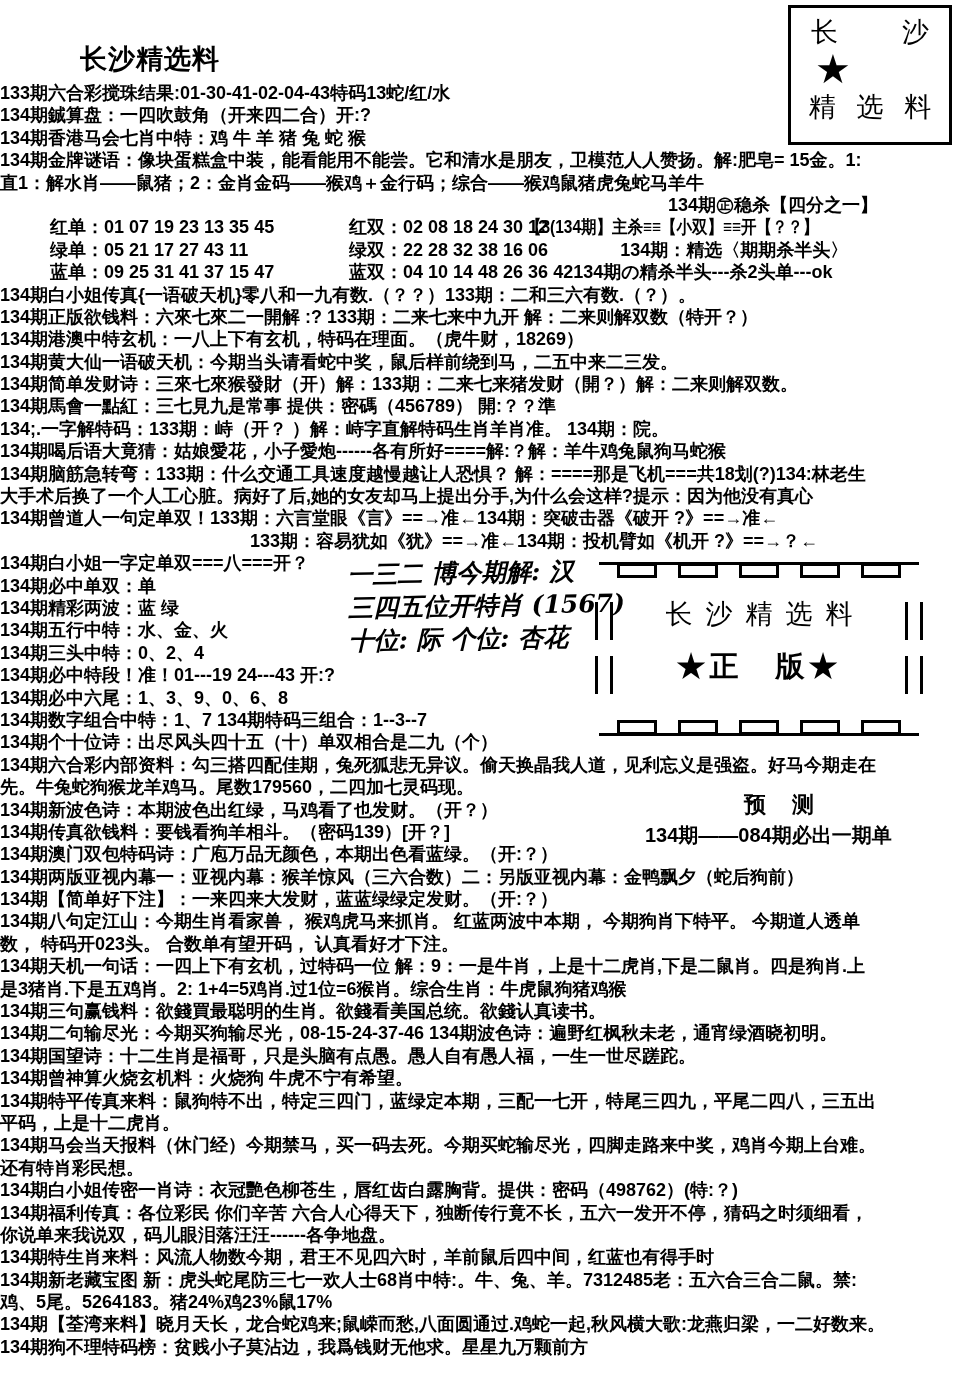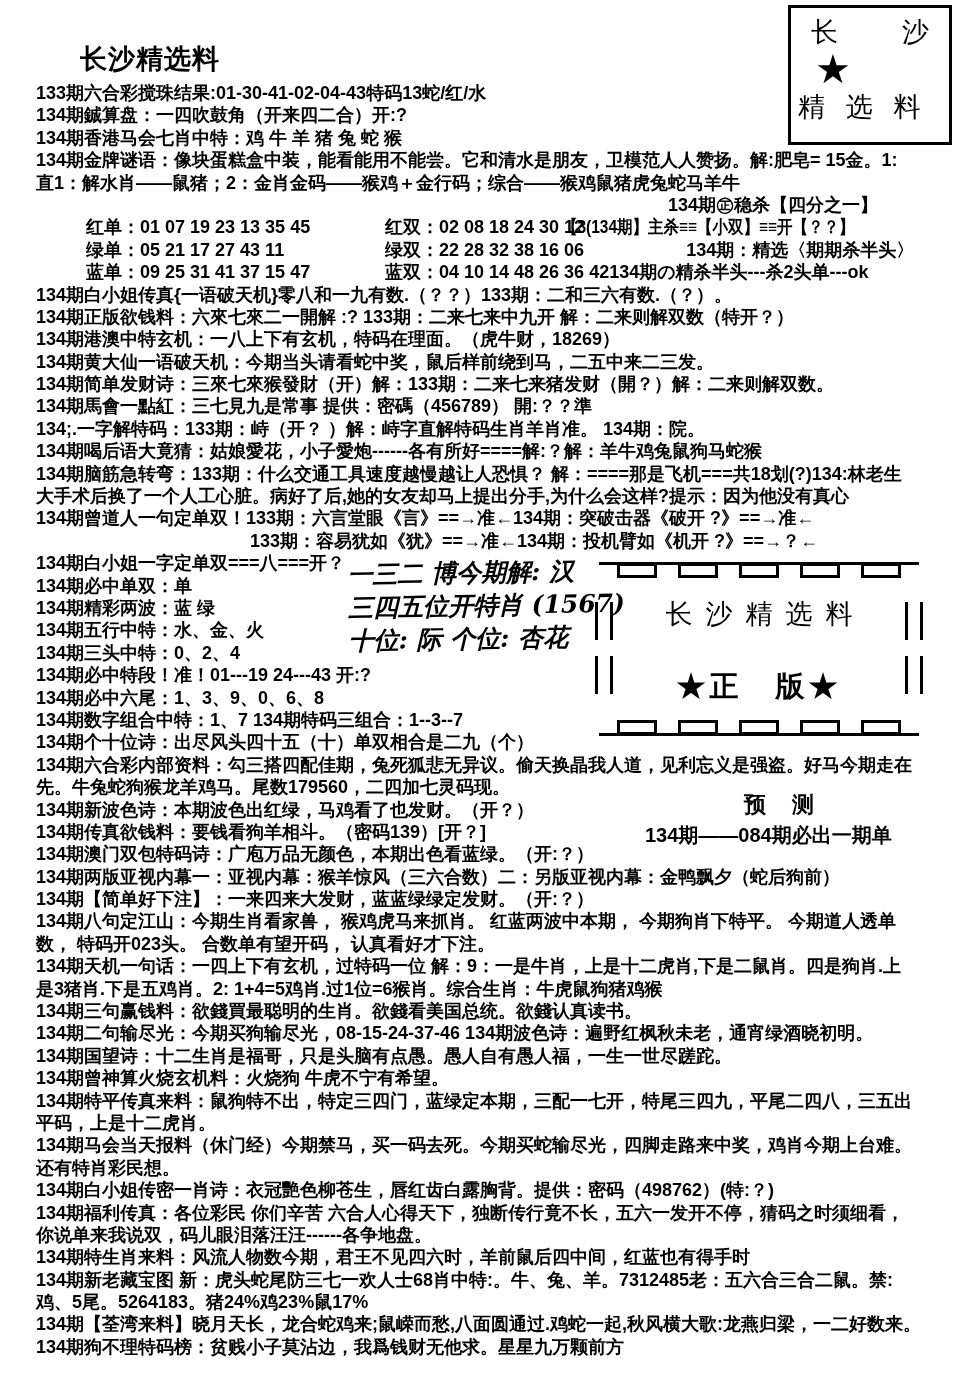--- a/index.html
+++ b/index.html
@@ -7,40 +7,40 @@
     width:964px;height:1388px;background:#ffffff;color:#000;
     font-family:"Liberation Sans",sans-serif;font-weight:bold;
     position:relative;overflow:hidden;
   }
   .title{
     margin:0;padding:44px 0 8px 80px;font-size:27px;line-height:30px;
     letter-spacing:1px;font-weight:bold;
   }
   .line{
     white-space:nowrap;height:22.4px;line-height:22.4px;
-    font-size:18px;padding-left:36px;
+    font-size:18px;
   }
   .kill-header{padding-left:668px;}
   
   .crow{display:flex;height:22.4px;line-height:22.4px;font-size:18px;white-space:nowrap;}
-  .crow .c1{flex:0 0 299px;padding-left:86px;box-sizing:content-box;}
+  .crow .c1{flex:0 0 299px;padding-left:50px;box-sizing:content-box;}
   .crow .c2{flex:0 0 auto;}
   .crow .c3{white-space:nowrap;}
   .row-red .c3{margin-left:-22px;transform:scaleX(.86);transform-origin:left center;}
-  .row-green .c3{margin-left:102px;}
+  .row-green .c3{margin-left:72px;}
   .row-blue .c3{margin-left:0px;}
   
   .corner-stamp{
     position:absolute;left:788px;top:5px;width:164px;height:140px;
     border:3px solid #000;background:#fff;box-sizing:border-box;
     font-family:"Liberation Serif",serif;font-weight:normal;
   }
   .corner-stamp .r1{display:flex;justify-content:space-between;padding:8px 20px 0;font-size:27px;line-height:32px;}
   .corner-stamp .star{font-size:40px;line-height:42px;margin-left:24px;font-family:"DejaVu Sans",sans-serif;}
-  .corner-stamp .r3{font-size:27px;line-height:34px;letter-spacing:7px;text-indent:7px;}
+  .corner-stamp .r3{text-align:center;font-size:27px;line-height:34px;letter-spacing:7px;text-indent:7px;}
   
   .handwriting{
     position:absolute;left:348px;top:556px;
     font-family:"DejaVu Serif",serif;font-style:italic;font-weight:bold;
     font-size:25px;line-height:33px;white-space:nowrap;
     transform:rotate(-1deg);
   }
   
   .stamp-frame{position:absolute;left:585px;top:554px;width:348px;height:190px;}
   .sf-topline{position:absolute;top:8px;left:14px;right:14px;border-top:3px solid #000;}
@@ -52,21 +52,21 @@
   .sf-side{position:absolute;width:12px;height:38px;border-left:3px solid #000;border-right:3px solid #000;}
   .s1{left:10px;top:48px;}  .s2{left:10px;top:102px;}
   .s3{right:10px;top:48px;} .s4{right:10px;top:102px;}
   .sf-title{
     position:absolute;top:44px;left:0;right:0;text-align:center;
     font-family:"Liberation Serif",serif;font-weight:normal;
     font-size:27px;letter-spacing:13px;text-indent:13px;line-height:32px;
   }
   .sf-sub{
     position:absolute;top:94px;left:0;right:0;text-align:center;
-    font-size:29px;font-weight:bold;letter-spacing:4px;line-height:36px;margin-top:20px;
+    font-size:29px;font-weight:bold;letter-spacing:4px;line-height:36px;
   }
   
   .forecast-title{position:absolute;left:744px;top:790px;font-size:22px;letter-spacing:10px;white-space:nowrap;}
   .forecast-line{position:absolute;left:645px;top:822px;font-size:20px;white-space:nowrap;}
 </style>
 </head>
 <body>
 
 <div>
 

